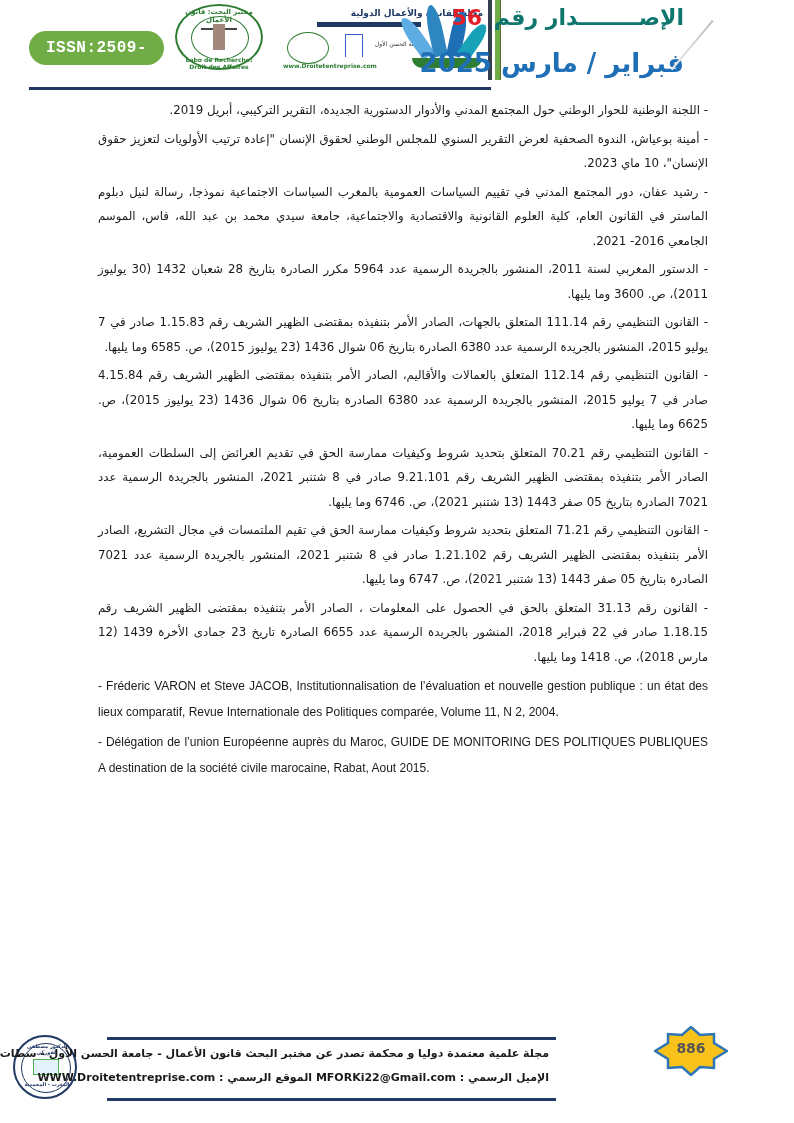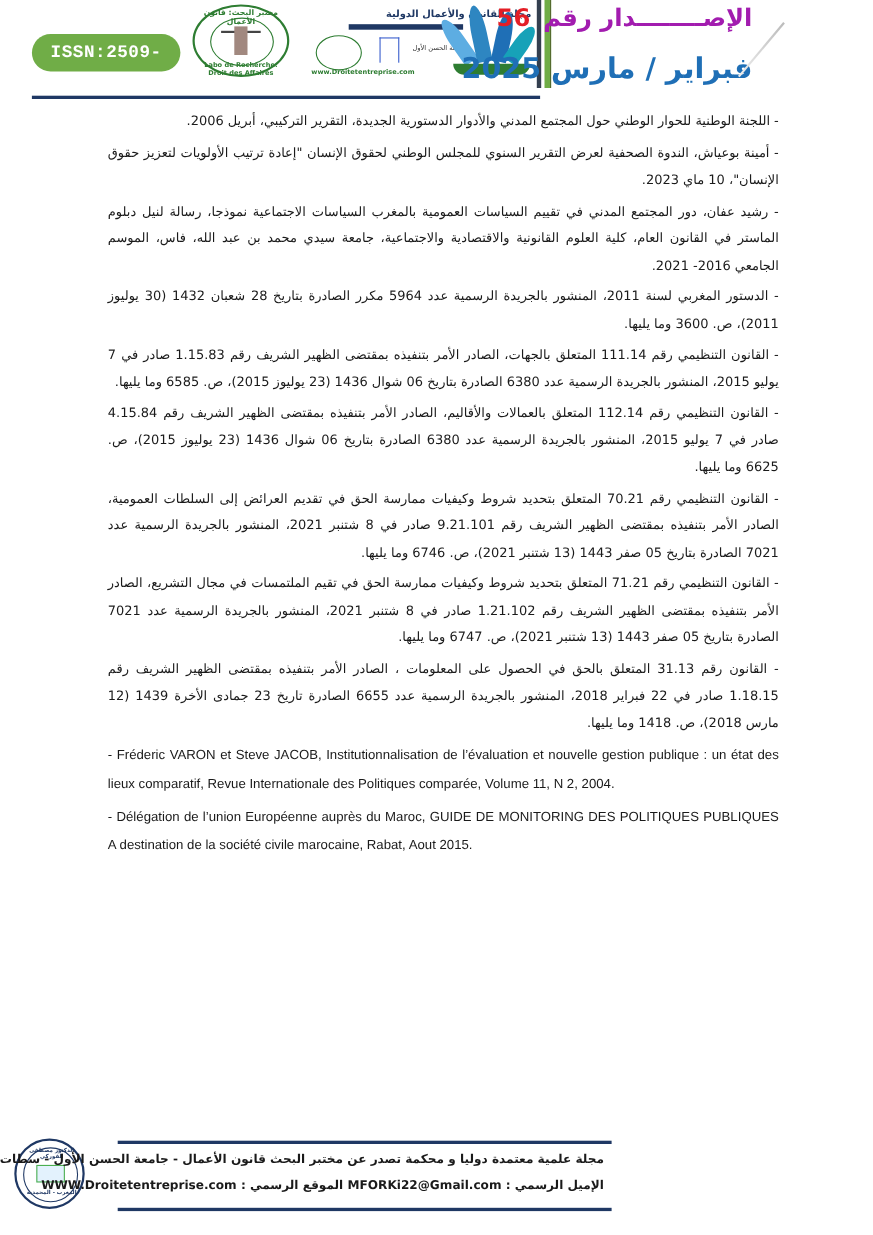--- a/index.html
+++ b/index.html
@@ -24,21 +24,21 @@
     .journal-banner .site { position: absolute; left: 0; top: 58px; font-size: 6px; color: #2e7d32; font-weight: bold; }
     .book { position: absolute; left: 412px; top: 8px; width: 70px; height: 64px; }
     .book .leaf { position: absolute; bottom: 16px; width: 14px; height: 46px; border-radius: 50% 50% 0 0; transform-origin: bottom center; }
     .book .base { position: absolute; left: 0; bottom: 4px; width: 70px; height: 10px; background: #2e7d32; border-radius: 0 0 40px 40px; }
 
     .divider-bars { position: absolute; left: 488px; top: 0; width: 14px; height: 80px; }
     .divider-bars .b1 { position: absolute; left: 0; top: 0; width: 4px; height: 80px; background: #333f4f; }
     .divider-bars .b2 { position: absolute; left: 7px; top: 0; width: 5px; height: 80px; background: #70ad47; border-right: 1px solid #556b2f; }
 
     .issue-line { position: absolute; right: 110px; top: 4px; direction: rtl; white-space: nowrap; font-weight: bold; font-size: 22px; line-height: 28px; }
-    .issue-line .issue-label { color: #a21caf; }
+    .issue-line .issue-label { color: #0f766e; }
     .issue-line .issue-num { color: #e41e26; margin-right: 4px; }
     .date-line { position: absolute; right: 110px; top: 46px; direction: rtl; white-space: nowrap; font-weight: bold; font-size: 26px; line-height: 34px; color: #1f6fb6; }
     .diag-stroke { position: absolute; left: 712px; top: 20px; width: 2px; height: 64px; background: linear-gradient(#bbb, #eee); transform: rotate(40deg); transform-origin: top left; }
     .header-rule { position: absolute; left: 29px; top: 87px; width: 462px; height: 3px; background: #1f3864; }
 
     
     .content { position: absolute; left: 98px; top: 98px; width: 610px; }
     .para { margin: 0 0 4px 0; font-family: "DejaVu Sans", sans-serif; font-size: 11.8px; line-height: 24.5px; text-align: justify; }
     .para.ar { direction: rtl; }
     .para.fr { direction: ltr; font-family: "Liberation Sans", sans-serif; font-size: 12px; line-height: 26px; }
@@ -97,21 +97,21 @@
   <div class="issue-line">
     <span class="issue-label">الإصــــــــدار رقم</span>
     <span class="issue-num">56</span>
   </div>
   <div class="date-line">فبراير / مارس 2025</div>
   <div class="diag-stroke"></div>
   <div class="header-rule"></div>
 </div>
 
 <div class="content">
-  <p class="para ar">- اللجنة الوطنية للحوار الوطني حول المجتمع المدني والأدوار الدستورية الجديدة، التقرير التركيبي، أبريل 2006.</p>
+  <p class="para ar">- اللجنة الوطنية للحوار الوطني حول المجتمع المدني والأدوار الدستورية الجديدة، التقرير التركيبي، أبريل 2019.</p>
   <p class="para ar">- أمينة بوعياش، الندوة الصحفية لعرض التقرير السنوي للمجلس الوطني لحقوق الإنسان "إعادة ترتيب الأولويات لتعزيز حقوق الإنسان"، 10 ماي 2023.</p>
   <p class="para ar">- رشيد عفان، دور المجتمع المدني في تقييم السياسات العمومية بالمغرب السياسات الاجتماعية نموذجا، رسالة لنيل دبلوم الماستر في القانون العام، كلية العلوم القانونية والاقتصادية والاجتماعية، جامعة سيدي محمد بن عبد الله، فاس، الموسم الجامعي 2016- 2021.</p>
   <p class="para ar">- الدستور المغربي لسنة 2011، المنشور بالجريدة الرسمية عدد 5964 مكرر الصادرة بتاريخ 28 شعبان 1432 (30 يوليوز 2011)، ص. 3600 وما يليها.</p>
   <p class="para ar">- القانون التنظيمي رقم 111.14 المتعلق بالجهات، الصادر الأمر بتنفيذه بمقتضى الظهير الشريف رقم 1.15.83 صادر في 7 يوليو 2015، المنشور بالجريدة الرسمية عدد 6380 الصادرة بتاريخ 06 شوال 1436 (23 يوليوز 2015)، ص. 6585 وما يليها.</p>
   <p class="para ar">- القانون التنظيمي رقم 112.14 المتعلق بالعمالات والأقاليم، الصادر الأمر بتنفيذه بمقتضى الظهير الشريف رقم 4.15.84 صادر في 7 يوليو 2015، المنشور بالجريدة الرسمية عدد 6380 الصادرة بتاريخ 06 شوال 1436 (23 يوليوز 2015)، ص. 6625 وما يليها.</p>
   <p class="para ar">- القانون التنظيمي رقم 70.21 المتعلق بتحديد شروط وكيفيات ممارسة الحق في تقديم العرائض إلى السلطات العمومية، الصادر الأمر بتنفيذه بمقتضى الظهير الشريف رقم 9.21.101 صادر في 8 شتنبر 2021، المنشور بالجريدة الرسمية عدد 7021 الصادرة بتاريخ 05 صفر 1443 (13 شتنبر 2021)، ص. 6746 وما يليها.</p>
   <p class="para ar">- القانون التنظيمي رقم 71.21 المتعلق بتحديد شروط وكيفيات ممارسة الحق في تقيم الملتمسات في مجال التشريع، الصادر الأمر بتنفيذه بمقتضى الظهير الشريف رقم 1.21.102 صادر في 8 شتنبر 2021، المنشور بالجريدة الرسمية عدد 7021 الصادرة بتاريخ 05 صفر 1443 (13 شتنبر 2021)، ص. 6747 وما يليها.</p>
   <p class="para ar">- القانون رقم 31.13 المتعلق بالحق في الحصول على المعلومات ، الصادر الأمر بتنفيذه بمقتضى الظهير الشريف رقم 1.18.15 صادر في 22 فبراير 2018، المنشور بالجريدة الرسمية عدد 6655 الصادرة تاريخ 23 جمادى الأخرة 1439 (12 مارس 2018)، ص. 1418 وما يليها.</p>
   <p class="para fr">- Fréderic VARON et Steve JACOB, Institutionnalisation de l’évaluation et nouvelle gestion publique : un état des lieux comparatif, Revue Internationale des Politiques comparée, Volume 11, N 2, 2004.</p>
   <p class="para fr">-  Délégation de l’union Européenne auprès du Maroc, GUIDE DE MONITORING DES POLITIQUES PUBLIQUES A destination de la société civile marocaine, Rabat, Aout 2015.</p>
@@ -128,13 +128,19 @@
   <div class="footer-rule-top"></div>
   <div class="footer-line1">مجلة علمية معتمدة  دوليا و محكمة تصدر عن مختبر البحث قانون الأعمال - جامعة الحسن الأول - سطات - المغرب</div>
   <div class="footer-line2">
     <span>الإميل الرسمي : </span>
     <span>MFORKi22@Gmail.com</span>
     <span> الموقع الرسمي : </span>
     <span>WWW.Droitetentreprise.com</span>
   </div>
   <div class="footer-rule-bot"></div>
 
+  <div class="page-badge">
+    <svg width="74" height="50" viewBox="0 0 74 50">
+      <polygon points="37,1 46,9 60,8 60,17 73,25 60,33 60,42 46,41 37,49 28,41 14,42 14,33 1,25 14,17 14,8 28,9" fill="#f9c21b" stroke="#2e75b6" stroke-width="2.5" stroke-linejoin="miter"></polygon>
+    </svg>
+    <div class="num">886</div>
+  </div>
 </div>
 
 </body></html>

